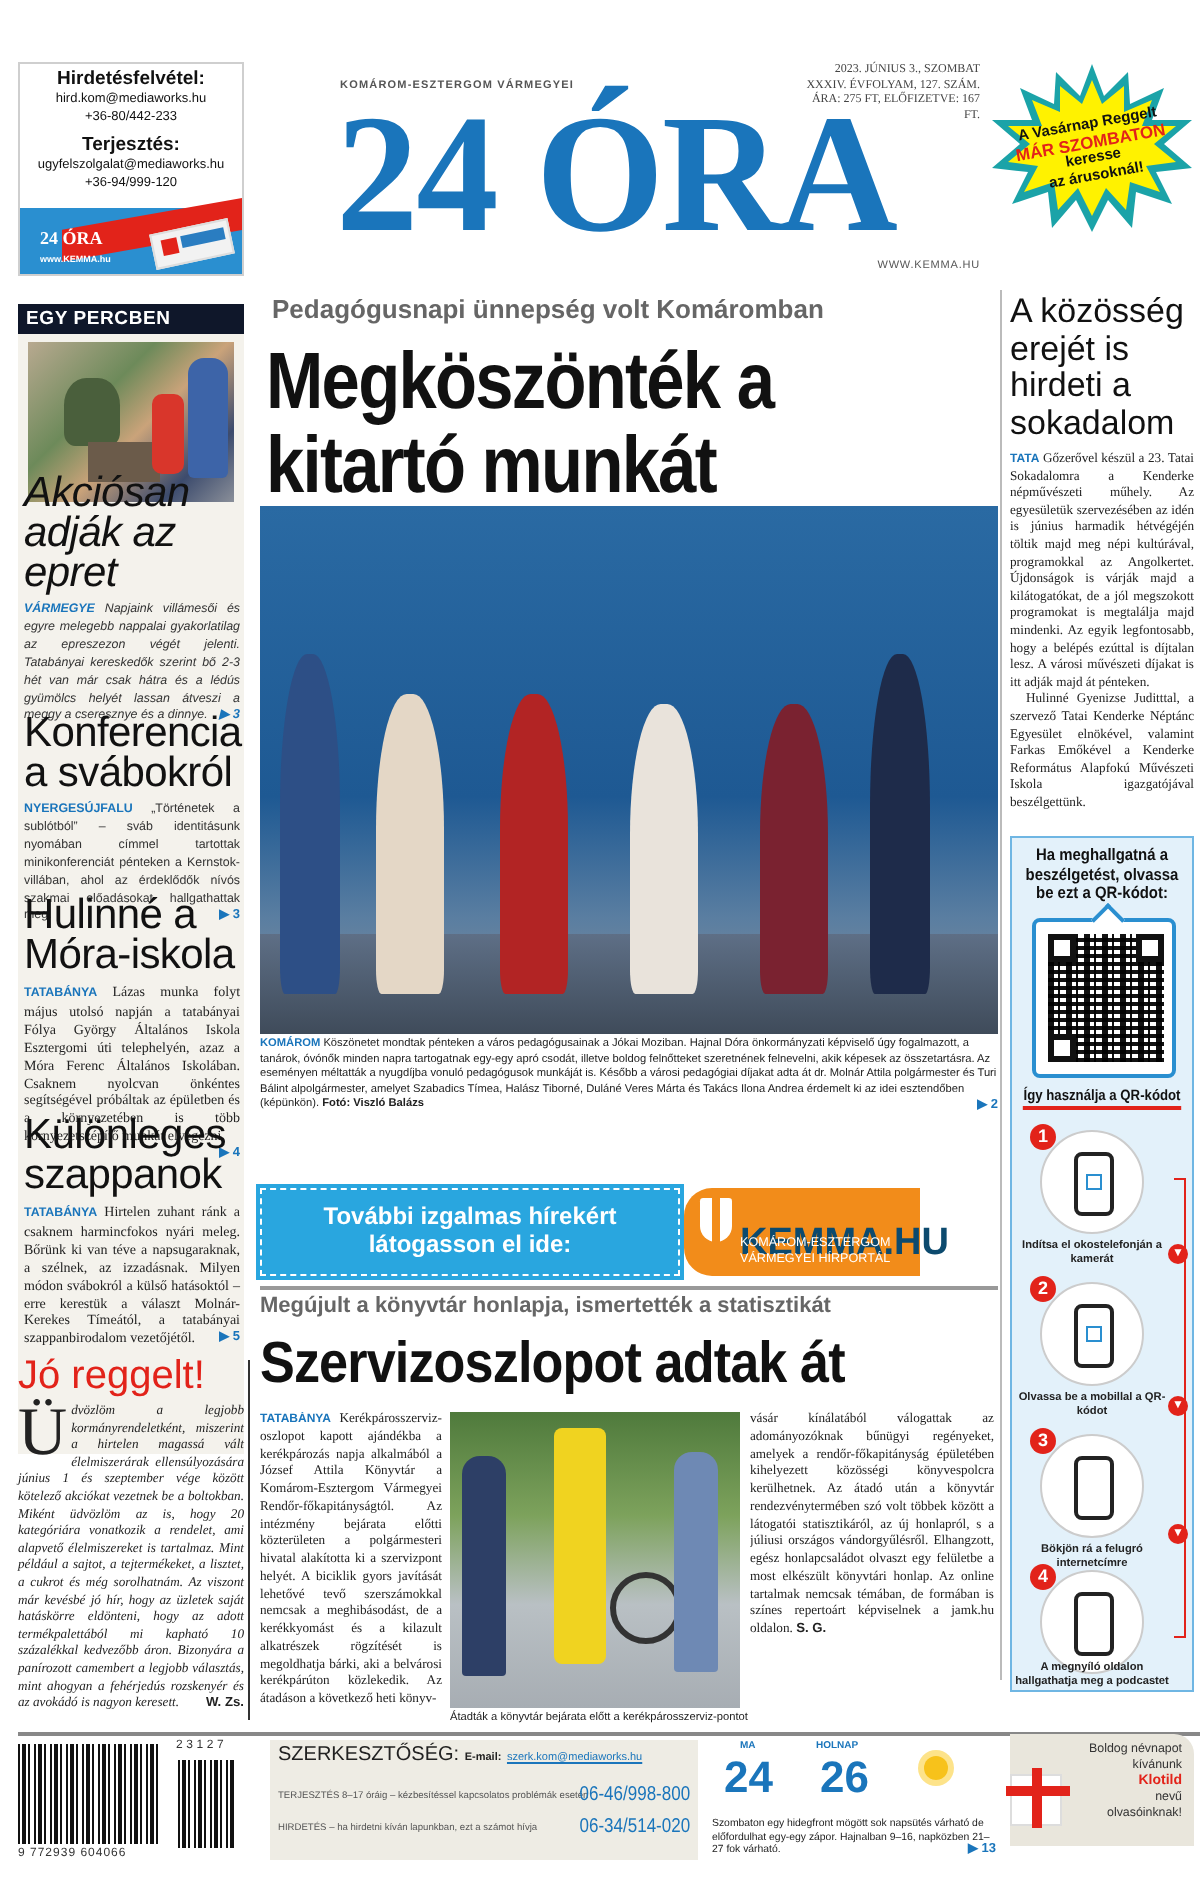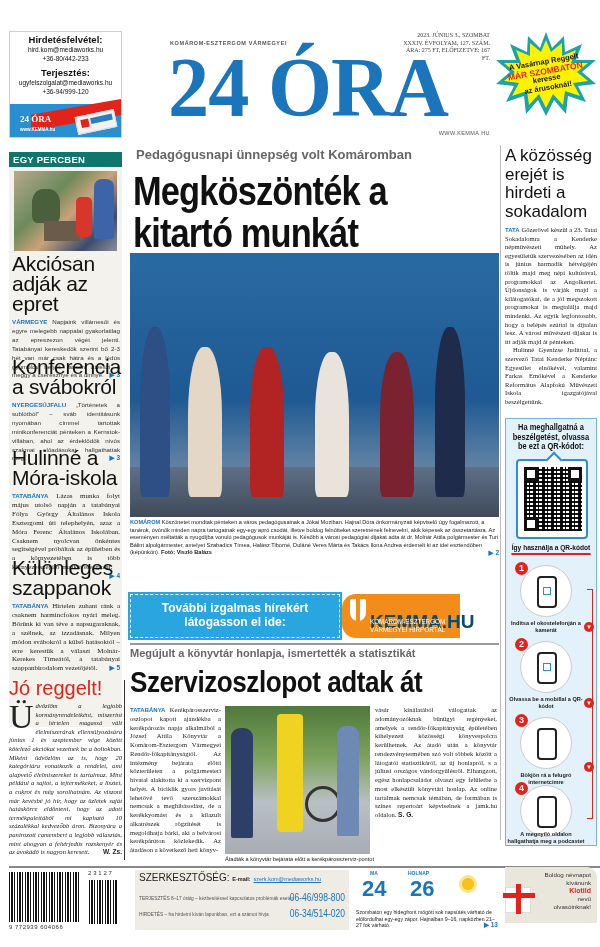--- a/index.html
+++ b/index.html
@@ -25,21 +25,21 @@
   .logo { left: 168px; top: 44px; font-family: "Liberation Serif", serif; font-weight: bold; font-size: 84px; line-height: 88px; color: #1a75bb; letter-spacing: -1px; transform: scaleX(0.98); transform-origin: left; }
   .dateinfo { left: 400px; top: 32px; width: 90px; text-align: right; font-family: "Liberation Serif", serif; font-size: 6px; line-height: 7.5px; color: #444; }
   .www { left: 410px; top: 130px; width: 80px; text-align: right; font-size: 5.5px; color: #555; letter-spacing: 0.4px; }
 
   
   .burst { left: 494px; top: 32px; width: 104px; height: 84px; }
   .burst .txt { position: absolute; left: 0; right: 0; top: 26px; text-align: center; font-weight: bold; font-size: 7.5px; line-height: 8.5px; transform: rotate(-10deg); color: #111; }
   .burst .txt .red { color: #e2231a; font-size: 8.5px; }
 
   
-  .egy { left: 9px; top: 152px; width: 113px; height: 15px; background: #0f766e; color: #fff; font-weight: bold; font-size: 9.5px; padding-left: 4px; line-height: 15px; letter-spacing: 0.3px; }
+  .egy { left: 9px; top: 152px; width: 113px; height: 15px; background: #0f172a; color: #fff; font-weight: bold; font-size: 9.5px; padding-left: 4px; line-height: 15px; letter-spacing: 0.3px; }
   .leftcol-bg { left: 9px; top: 167px; width: 113px; height: 560px; background: #f4f2ec; }
   .photo1 { left: 14px; top: 171px; width: 103px; height: 80px; background: linear-gradient(135deg, #b8a990 0%, #6d8a5a 35%, #caa37a 55%, #3c4b6d 80%, #8a8f99 100%); }
   .photo1 .p1 { position: absolute; left: 18px; top: 18px; width: 28px; height: 34px; border-radius: 40% 40% 20% 20%; background: #4a5f3c; }
   .photo1 .p2 { position: absolute; left: 62px; top: 26px; width: 16px; height: 40px; background: #d9362b; border-radius: 5px; }
   .photo1 .p3 { position: absolute; left: 80px; top: 8px; width: 20px; height: 60px; background: #3d64a8; border-radius: 8px 8px 3px 3px; }
   .photo1 .crate { position: absolute; left: 30px; top: 50px; width: 36px; height: 20px; background: #6b5b4a; }
 
   .lh { font-size: 21px; line-height: 20px; font-weight: normal; letter-spacing: -0.3px; color: #111; }
   .lp { font-size: 6.2px; line-height: 8.9px; color: #333; text-align: justify; }
   .lps { font-family: "Liberation Serif", serif; font-size: 7px; line-height: 8.9px; color: #222; text-align: justify; }
@@ -174,21 +174,21 @@
 
 <div class="abs leftcol-bg"></div>
 <div class="abs egy">EGY PERCBEN</div>
 <div class="abs photo1">
   <div class="p1"></div>
     <div class="crate"></div>
     <div class="p2"></div>
     <div class="p3"></div>
 </div>
 
-<div class="abs" style="left:12px;top:254px;width:108px;">
+<div class="abs" style="left:12px;top:237px;width:108px;font-style:italic;">
   <div class="lh">Akciósan adják az epret</div>
   <div class="lp" style="margin-top:4px">
     <span class="tag">VÁRMEGYE</span>
     <span>Napjaink villámesői és egyre melegebb nappalai gyakorlatilag az epreszezon végét jelenti. Tatabányai kereskedők szerint bő 2-3 hét van már csak hátra és a lédús gyümölcs helyét lassan átveszi a meggy a cseresznye és a dinnye.</span>
     <span class="ref">▶ 3</span>
   </div>
 </div>
 
 <div class="abs" style="left:12px;top:357px;width:108px;">
   <div class="lh">Konferencia a svábokról</div>

